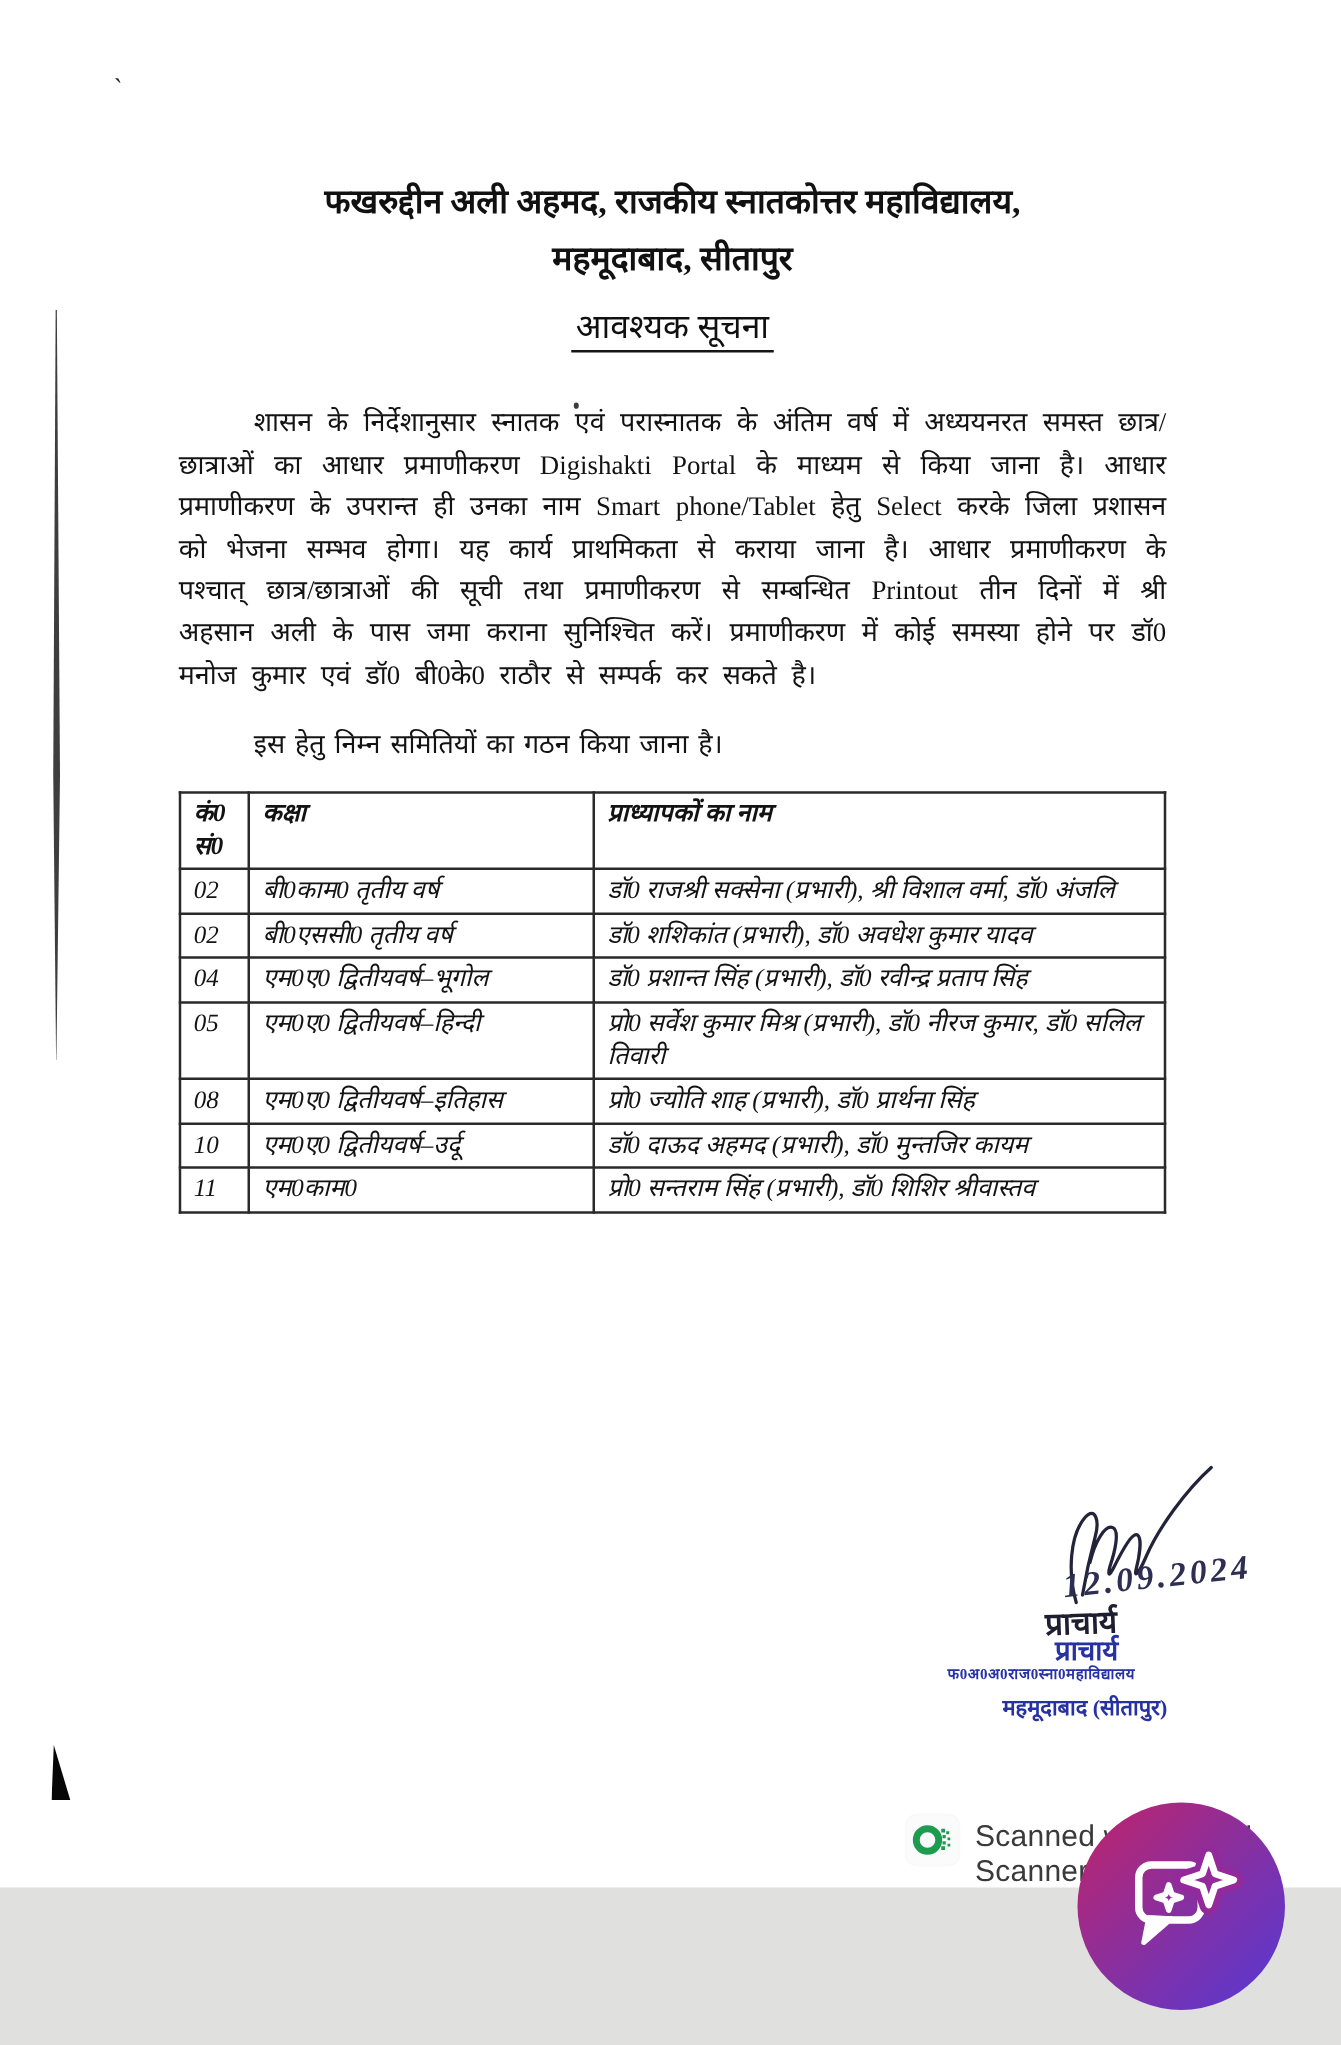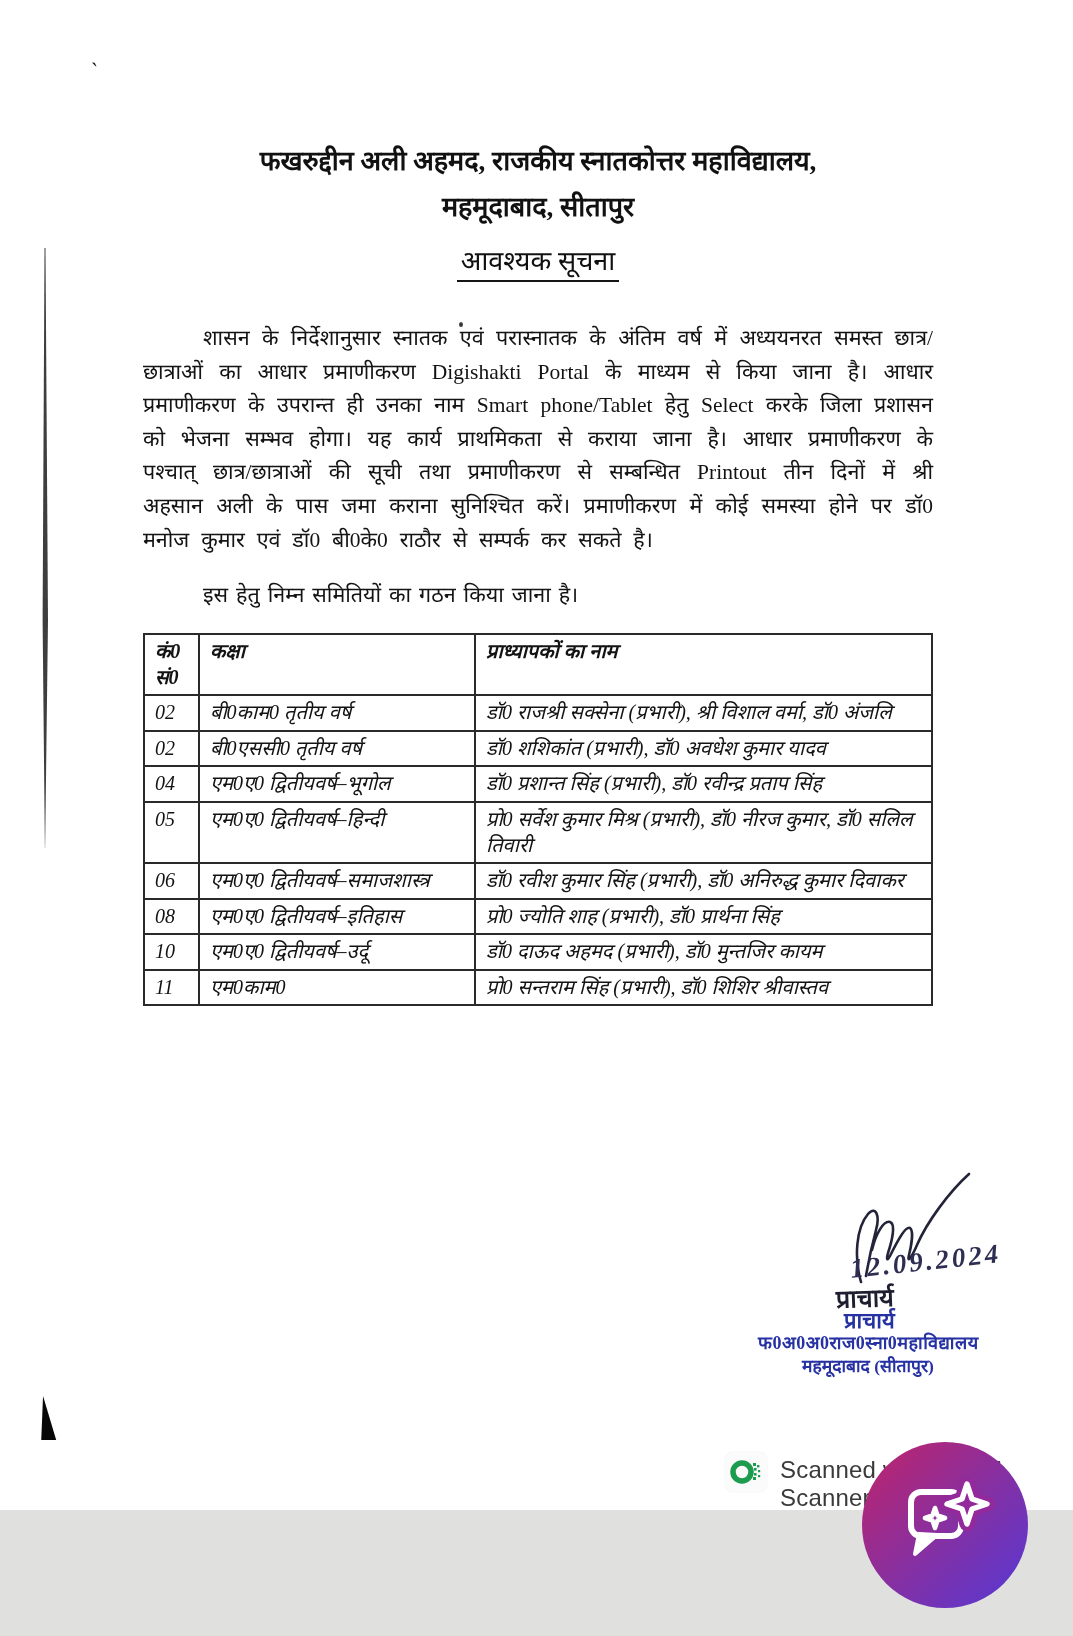--- a/index.html
+++ b/index.html
@@ -44,21 +44,21 @@
   td.cell-serial{padding-left:9px;}
 
   
   .sig-zone{position:absolute;left:740px;top:1160px;width:330px;height:230px;}
   .sig-svg{position:absolute;left:105px;top:10px;}
   .sig-date{position:absolute;left:110px;top:86px;font-size:27px;color:#2e2e52;transform:rotate(-6deg);
     letter-spacing:3px;font-style:italic;font-weight:600;white-space:nowrap;}
   .sig-designation{position:absolute;left:96px;top:120px;font-size:25px;font-weight:700;color:#1e1e30;transform:rotate(-2deg);}
   .stamp{color:#2631a3;font-weight:700;white-space:nowrap;}
   .stamp-title{position:absolute;left:104px;top:144px;font-size:22px;}
-  .stamp-org{position:absolute;left:18px;top:170px;font-size:18px;letter-spacing:.5px;}
+  .stamp-org{position:absolute;left:18px;top:170px;font-size:12px;letter-spacing:.5px;}
   .stamp-place{position:absolute;left:62px;top:193px;font-size:17.5px;text-align:center;}
 
   
   .scan-bar{position:absolute;left:0;top:1440px;width:1073px;height:70px;background:#ffffff;}
   .oken-logo{position:absolute;left:725px;top:1452px;width:42px;height:40px;background:#fbfbfb;border-radius:8px;
     box-shadow:0 0 2px rgba(0,0,0,.08);display:flex;align-items:center;justify-content:center;}
   .scan-text{position:absolute;left:780px;top:1456px;font-size:24px;color:#3a3a3a;
     font-family:"Liberation Sans","DejaVu Sans",sans-serif;font-weight:500;letter-spacing:.2px;}
 
   
@@ -117,25 +117,20 @@
           <td class="cell-serial">04</td>
           <td class="cell-class">एम0ए0 द्वितीयवर्ष–भूगोल</td>
           <td class="cell-names">डॉ0 प्रशान्त सिंह (प्रभारी), डॉ0 रवीन्द्र प्रताप सिंह</td>
         </tr>
         <tr>
           <td class="cell-serial">05</td>
           <td class="cell-class">एम0ए0 द्वितीयवर्ष–हिन्दी</td>
           <td class="cell-names">प्रो0 सर्वेश कुमार मिश्र (प्रभारी), डॉ0 नीरज कुमार, डॉ0 सलिल तिवारी</td>
         </tr>
         <tr>
-          <td class="cell-serial">06</td>
-          <td class="cell-class">एम0ए0 द्वितीयवर्ष–समाजशास्त्र</td>
-          <td class="cell-names">डॉ0 रवीश कुमार सिंह (प्रभारी), डॉ0 अनिरुद्ध कुमार दिवाकर</td>
-        </tr>
-        <tr>
           <td class="cell-serial">08</td>
           <td class="cell-class">एम0ए0 द्वितीयवर्ष–इतिहास</td>
           <td class="cell-names">प्रो0 ज्योति शाह (प्रभारी), डॉ0 प्रार्थना सिंह</td>
         </tr>
         <tr>
           <td class="cell-serial">10</td>
           <td class="cell-class">एम0ए0 द्वितीयवर्ष–उर्दू</td>
           <td class="cell-names">डॉ0 दाऊद अहमद (प्रभारी), डॉ0 मुन्तजिर कायम</td>
         </tr>
         <tr>

